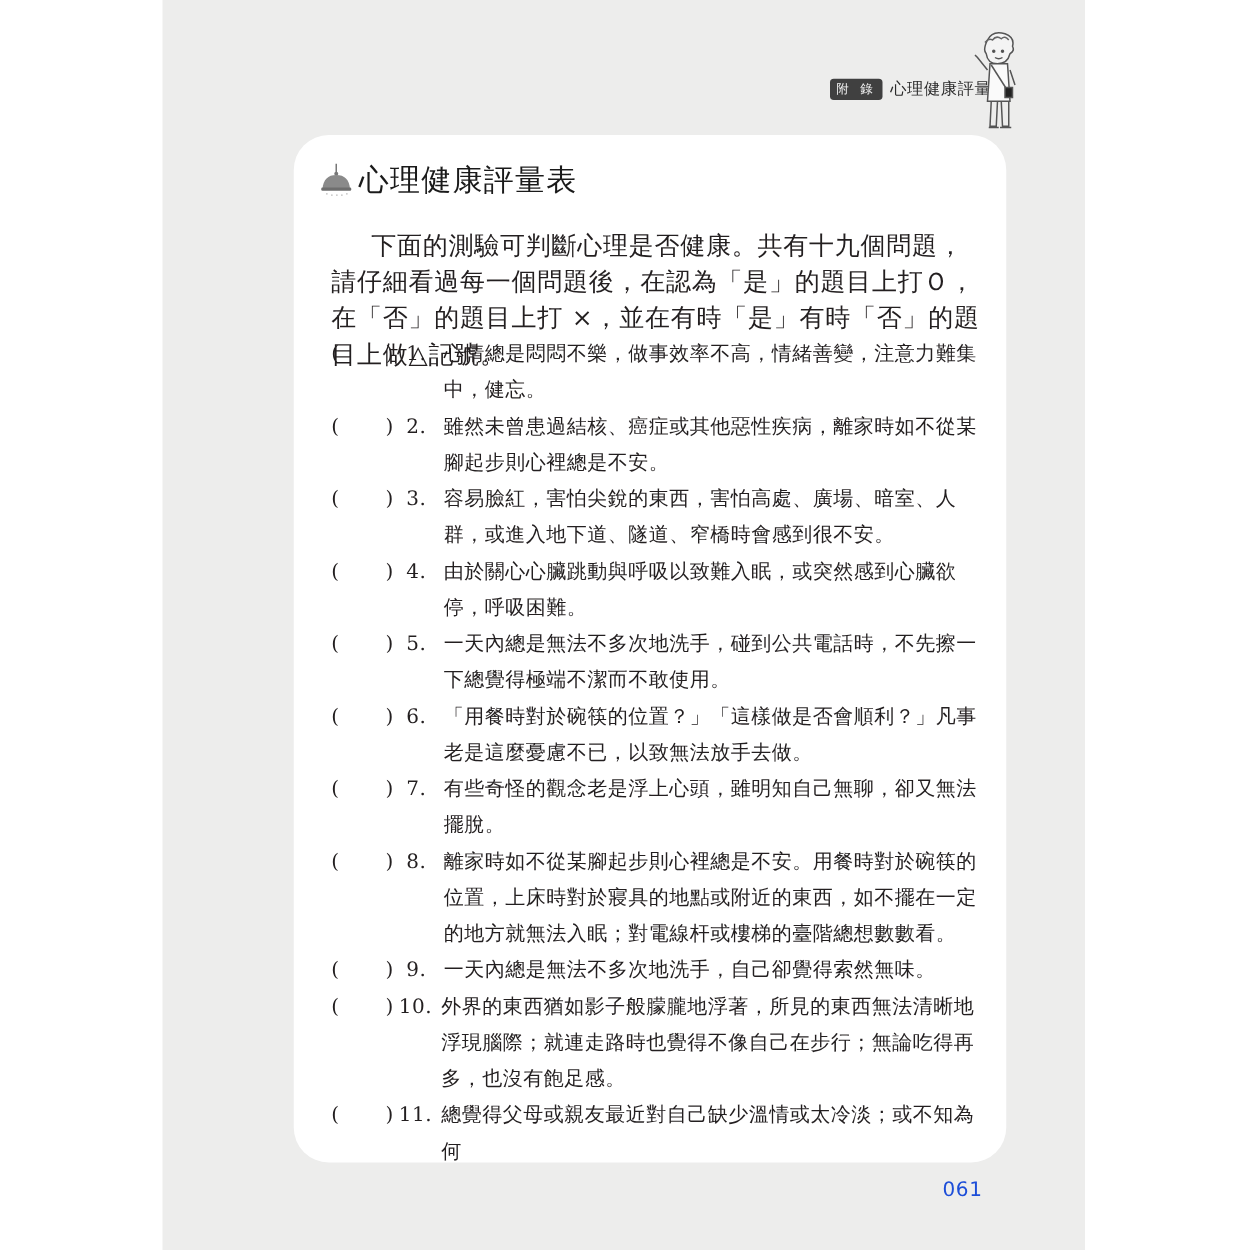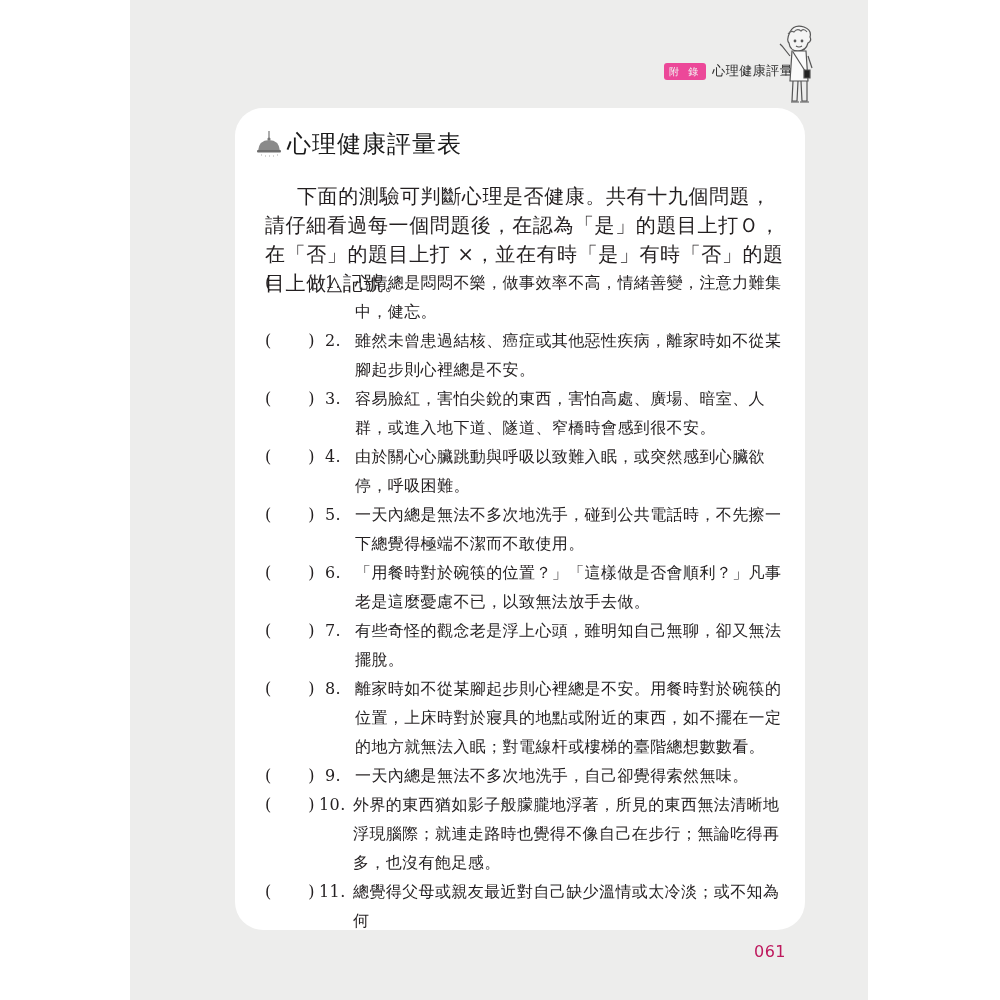--- a/index.html
+++ b/index.html
@@ -8,21 +8,21 @@
     font-family: "DejaVu Serif", "Liberation Serif", serif; color: #231f20;
   }
   .page {
     position: absolute; left: 130px; top: 0; width: 738px; height: 1000px;
     background: #ededec;
   }
   .header {
     position: absolute; left: 664px; top: 62px; display: flex; align-items: center; gap: 6px;
   }
   .header-tag {
-    background: #ec4899; color: #f2f2f2; font-size: 10px; padding: 2px 5px; border-radius: 3px;
+    background: #404040; color: #f2f2f2; font-size: 10px; padding: 2px 5px; border-radius: 3px;
     letter-spacing: 3px; line-height: 13px;
   }
   .header-title { font-size: 13px; color: #2a2a2a; letter-spacing: 0.5px; }
   .mascot { position: absolute; left: 776px; top: 24px; width: 46px; height: 84px; }
   .card {
     position: absolute; left: 235px; top: 108px; width: 570px; height: 822px;
     background: #ffffff; border-radius: 28px;
   }
   .title-row {
     position: absolute; left: 20px; top: 20px; display: flex; align-items: center; gap: 4px;
@@ -38,21 +38,21 @@
   }
   .items { position: absolute; left: 30px; top: 160px; width: 520px; }
   .item { display: flex; font-size: 16px; line-height: 29px; letter-spacing: 0.4px; }
   .paren { width: 60px; flex: none; display: flex; justify-content: space-between; padding-right: 10px; box-sizing: border-box; }
   .paren span { display: inline-block; }
   .num { width: 14px; flex: none; text-align: right; margin-right: 4px; }
   .num.wide { width: 18px; margin-left: -6px; }
   .text { flex: 1; margin-left: 12px; }
   .pagenum {
     position: absolute; left: 754px; top: 942px; font-family: "DejaVu Sans", "Liberation Sans", sans-serif;
-    font-size: 16px; font-weight: 500; color: #be185d; letter-spacing: 0.5px;
+    font-size: 16px; font-weight: 500; color: #1d4ed8; letter-spacing: 0.5px;
   }
 </style>
 </head>
 <body>
 
 <div class="page"></div>
 
 <div class="header">
   <span class="header-tag">附 錄</span>
   <span class="header-title">心理健康評量表</span>

